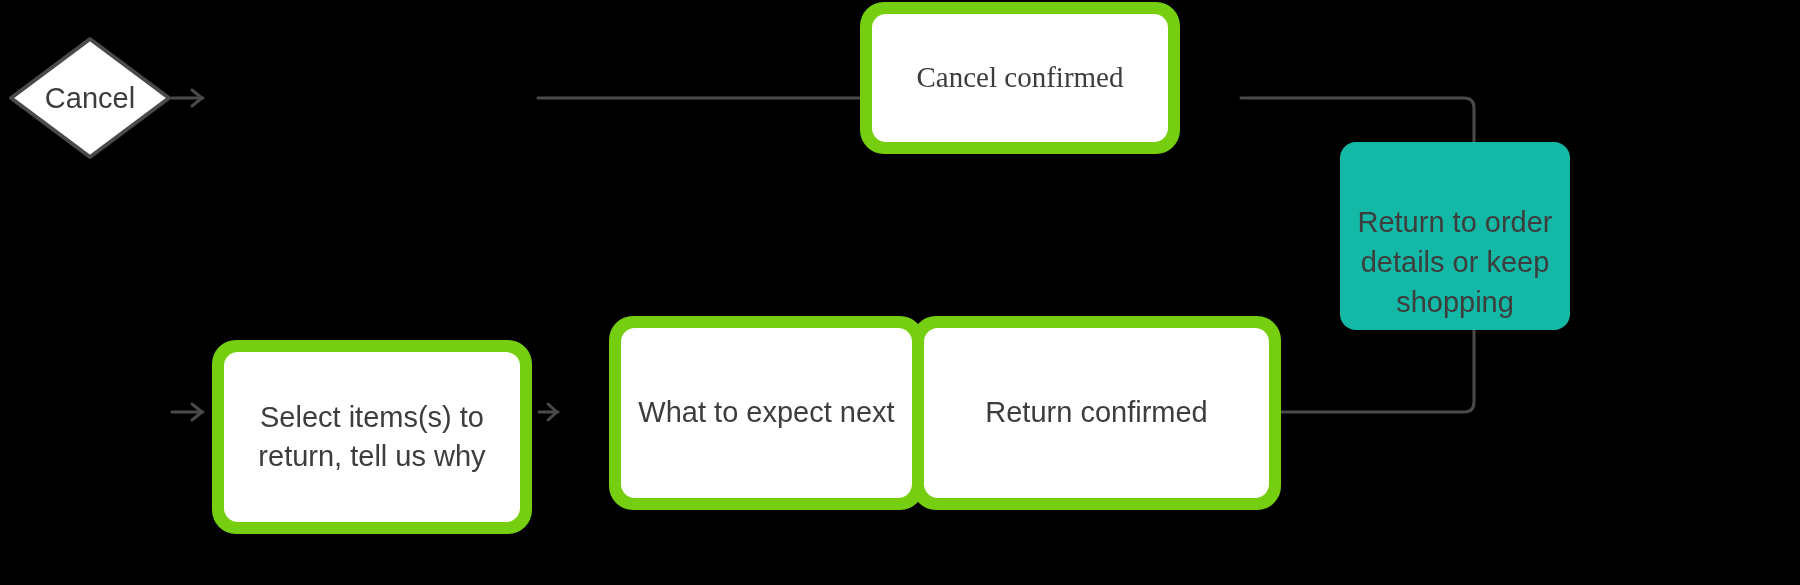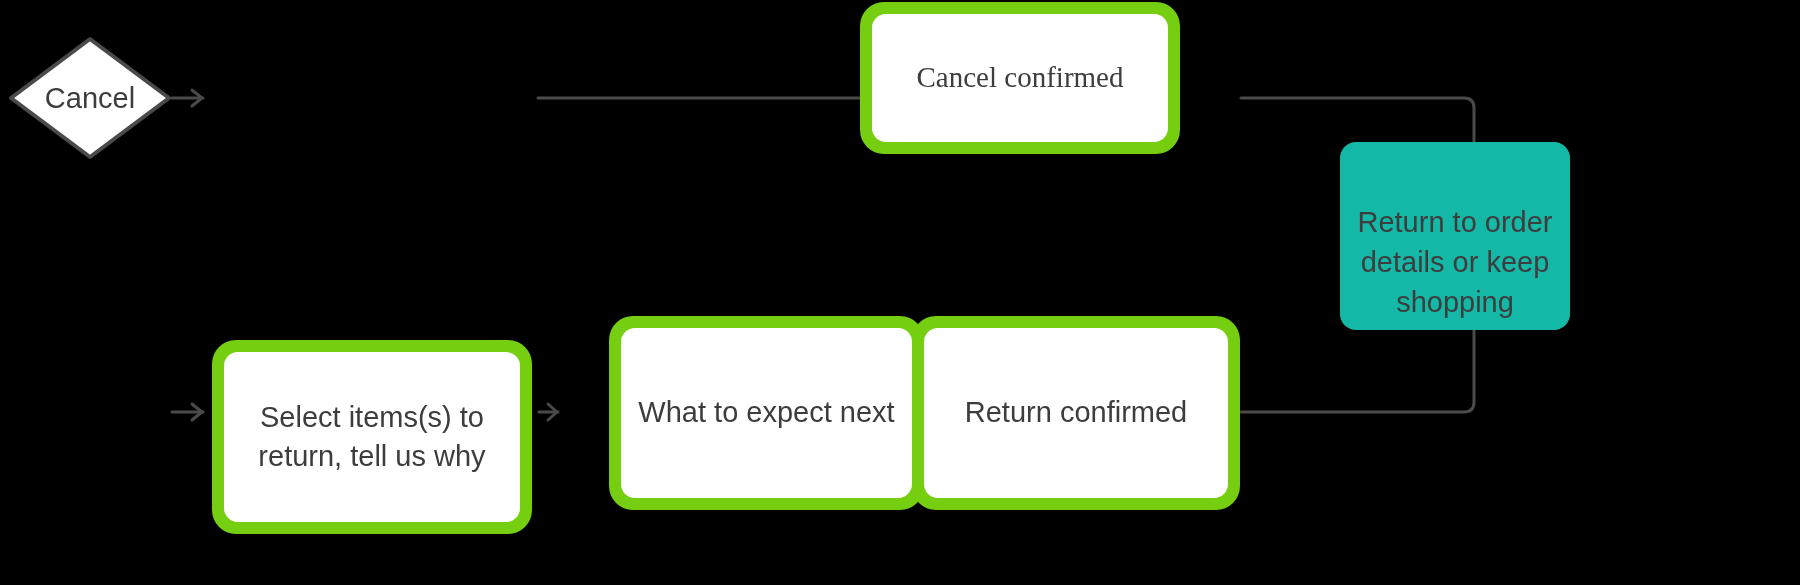--- a/index.html
+++ b/index.html
@@ -177,19 +177,19 @@
       <span class="blabel">Select items(s) to return, tell us why</span>
     </div>
   </div>
 
   <div class="gbox" style="left:565px; top:316px; width:315px; height:194px;margin-left:44px;">
     <div class="inner">
       <span class="blabel">What to expect next</span>
     </div>
   </div>
 
-  <div class="gbox" style="left:912px; top:316px; width:328px; height:194px;">
+  <div class="gbox" style="left:912px; top:316px; width:369px; height:194px;">
     <div class="inner">
       <span class="blabel">Return confirmed</span>
     </div>
   </div>
 
 </div>
 
 </body></html>

